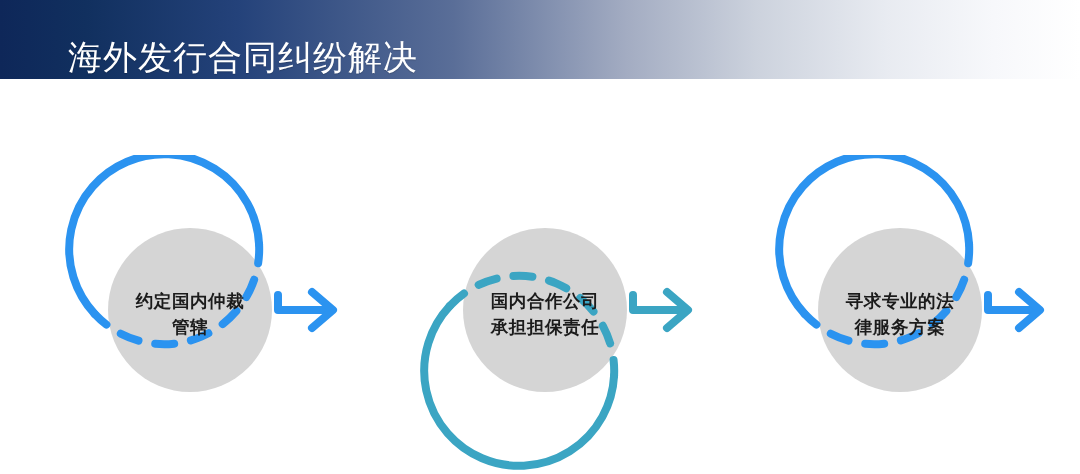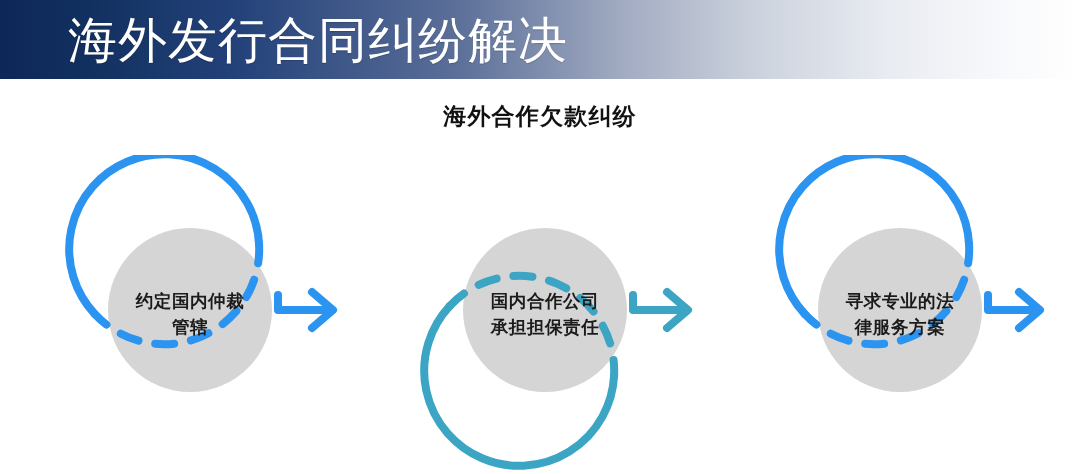--- a/index.html
+++ b/index.html
@@ -33,25 +33,25 @@
         #5a6e98 42%,
         #a3acc2 58%,
         #ccd2dd 70%,
         #e8ebf1 82%,
         #f7f8fb 92%,
         #ffffff 100%);
   }
   #header-title {
     position: absolute;
     left: 68px;
-    top: 4px;
+    top: 20px;
     height: 75px;
     line-height: 74px;
-    font-family: Liberation Serif, serif;
-    font-size: 49px;
+    font-family: Liberation Sans, sans-serif;
+    font-size: 34px;
     letter-spacing: 1px;
     color: #ffffff;
     white-space: nowrap;
     text-shadow: 0 1px 1px rgba(0,0,0,0.18);
   }
 
   
   #subtitle {
     position: absolute;
     left: 0;
@@ -86,21 +86,20 @@
 </style>
 </head>
 <body>
 
 <div id="slide">
 
   <div id="header-band">
     <div id="header-title">海外发行合同纠纷解决</div>
   </div>
 
-  <div id="subtitle">海外合作欠款纠纷</div>
 
   <div id="diagram">
     <svg width="1080" height="319" viewBox="0 0 1080 319" xmlns="http://www.w3.org/2000/svg">
 
       <g>
 
         <circle cx="190" cy="155" r="82" fill="#d5d5d5"></circle>
 
         <path d="M 100.75 121.5
                  A 95 95 0 1 1 279.25 121.5" fill="none" stroke="#2b93f0" stroke-width="8" stroke-linecap="round" transform="rotate(-23 190 155)"></path>

